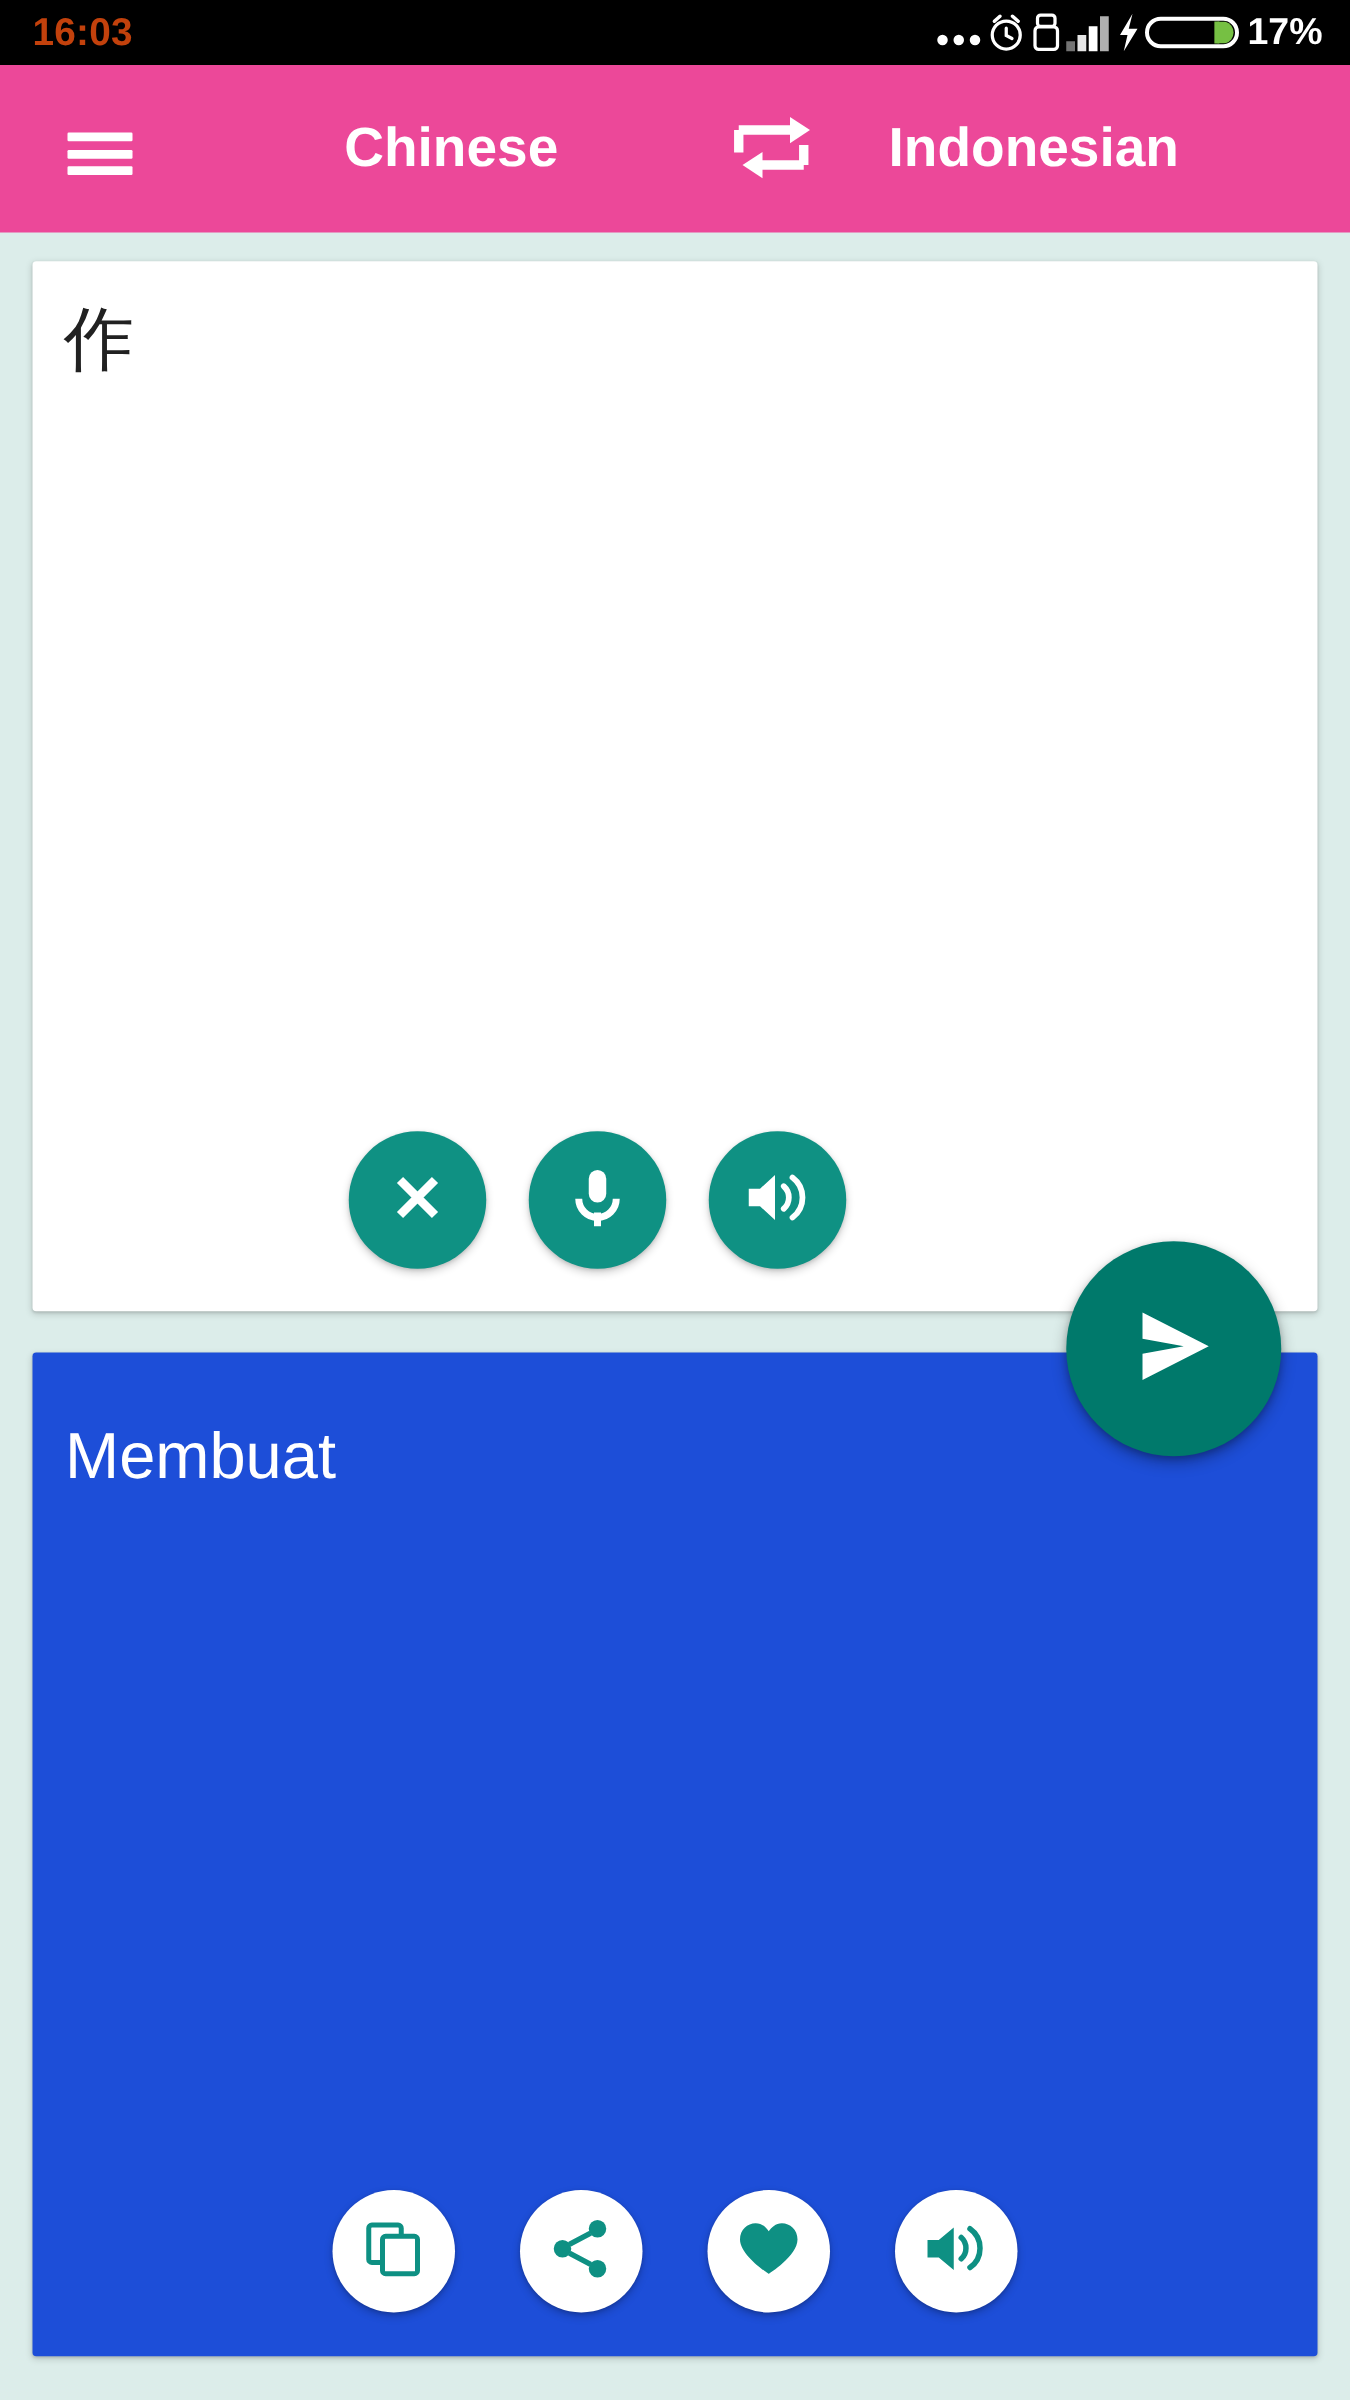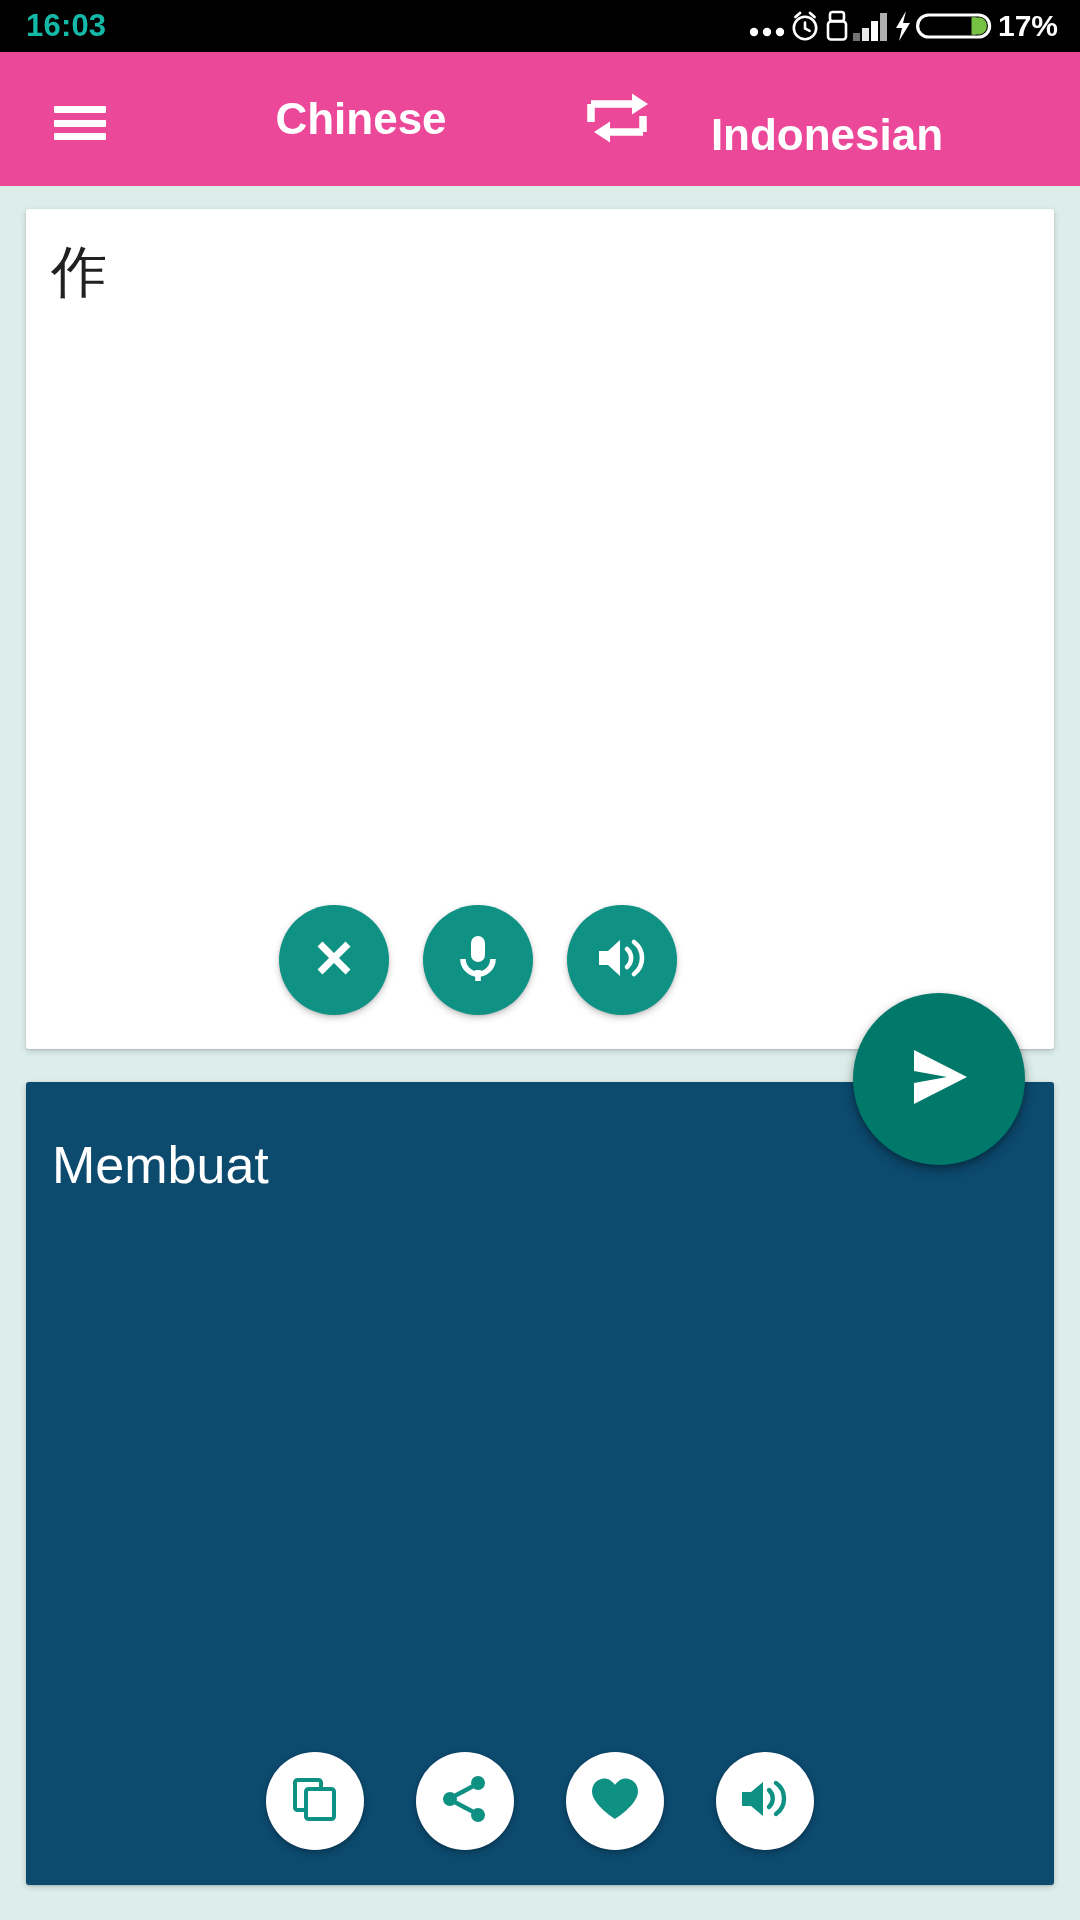--- a/index.html
+++ b/index.html
@@ -26,21 +26,21 @@
     top: 0; left: 0;
     width: 1080px;
     height: 52px;
     background: #000000;
     display: flex;
     align-items: center;
     justify-content: space-between;
     padding: 0 22px 0 26px;
   }
   .status-clock {
-    color: #14b8a6;
+    color: #c2410c;
     font-size: 31px;
     font-weight: bold;
     letter-spacing: 0.2px;
   }
   .status-right {
     display: flex;
     align-items: center;
     gap: 2px;
   }
   .status-icon { display: flex; align-items: center; }
@@ -103,21 +103,20 @@
     position: absolute;
     left: 592px;
     top: 36px;
     width: 470px;
     text-align: center;
     color: #FFFFFF;
     font-size: 44px;
     font-weight: bold;
     line-height: 62px;
     white-space: nowrap;
-    margin-top: 16px;
   }
 
   
   .input-card {
     position: absolute;
     left: 26px;
     top: 209px;
     width: 1028px;
     height: 840px;
     background: #FFFFFF;
@@ -175,21 +174,21 @@
     z-index: 20;
   }
 
   
   .result-card {
     position: absolute;
     left: 26px;
     top: 1082px;
     width: 1028px;
     height: 803px;
-    background: #0c4a6e;
+    background: #1d4ed8;
     border-radius: 3px;
     box-shadow: 0 2px 6px rgba(0,0,0,0.17), 0 1px 2px rgba(0,0,0,0.10);
   }
   .result-text {
     position: absolute;
     left: 26px;
     top: 47px;
     right: 30px;
     color: #FFFFFF;
     font-size: 52px;

